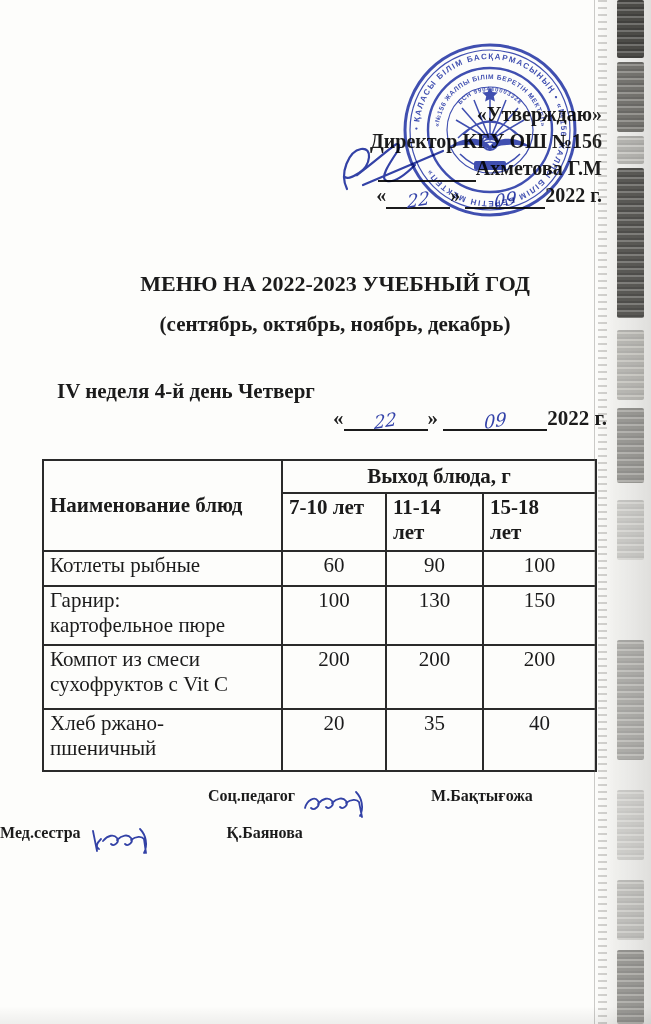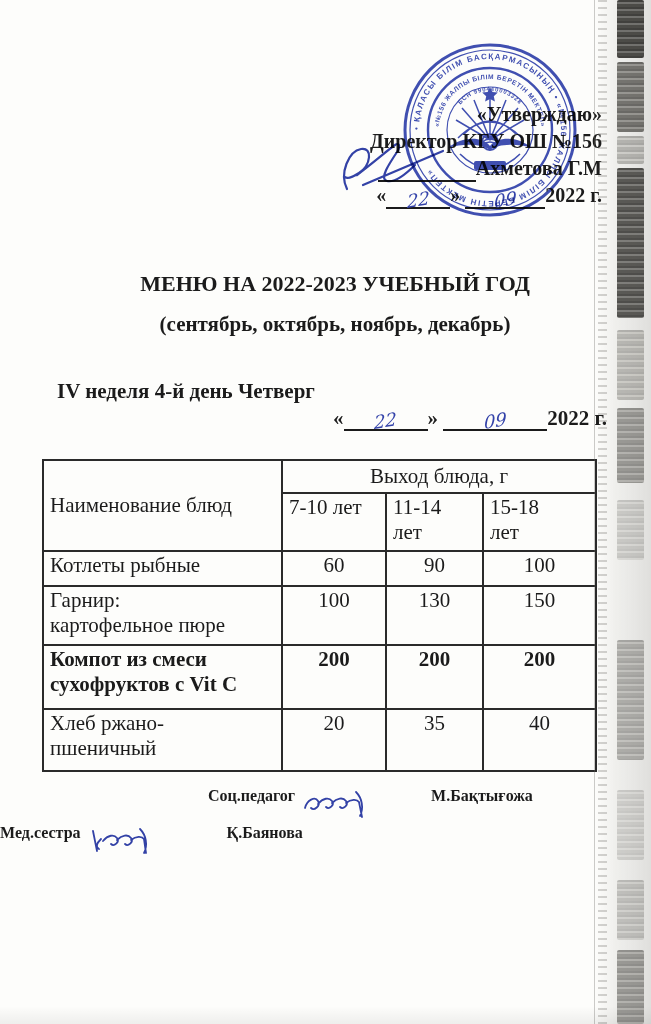--- a/index.html
+++ b/index.html
@@ -35,28 +35,28 @@
   .doc-subtitle{font-size:21px;font-weight:bold;margin:12px;}
   .week-line{position:absolute;top:379px;left:57px;font-size:21px;font-weight:bold;}
   .date-line2{position:absolute;top:406px;right:44px;font-size:21px;
               font-weight:bold;white-space:nowrap;}
 
   
   .menu-table{position:absolute;top:459px;left:42px;width:553px;
               border-collapse:collapse;font-size:21px;table-layout:fixed;}
   .menu-table th,.menu-table td{border:2px solid #2a2a2a;padding:1px 6px;
               vertical-align:top;white-space:pre-line;}
-  .menu-table th{font-weight:normal;text-align:left;}
+  .menu-table th{font-weight:bold;text-align:left;}
   th.group-h{text-align:center;height:29px;vertical-align:middle;}
   th.name-h{vertical-align:middle;}
   th.age-h{height:54px;}
   td.dish{text-align:left;}
   td.val{text-align:center;}
   tr.r1 td{height:31px;} tr.r2 td{height:55px;}
-  tr.r3 td{height:60px;font-weight:bold;} tr.r4 td{height:58px;}
+  tr.r3 td{height:60px;} tr.r4 td{height:58px;}
 
   
   .sigs{position:absolute;top:787px;left:0;width:651px;font-size:16px;font-weight:bold;}
   .sig-row{display:flex;align-items:flex-start;height:37px;}
   .sig-row1{padding-left:208px;}
   .sig-row2{}
   .script-sig{width:84px;height:33px;margin-left:6px;margin-top:-1px;
               mix-blend-mode:multiply;}
   .sig-name1{margin-left:46px;}
   .sig-name2{margin-left:56px;text-align:center;}

